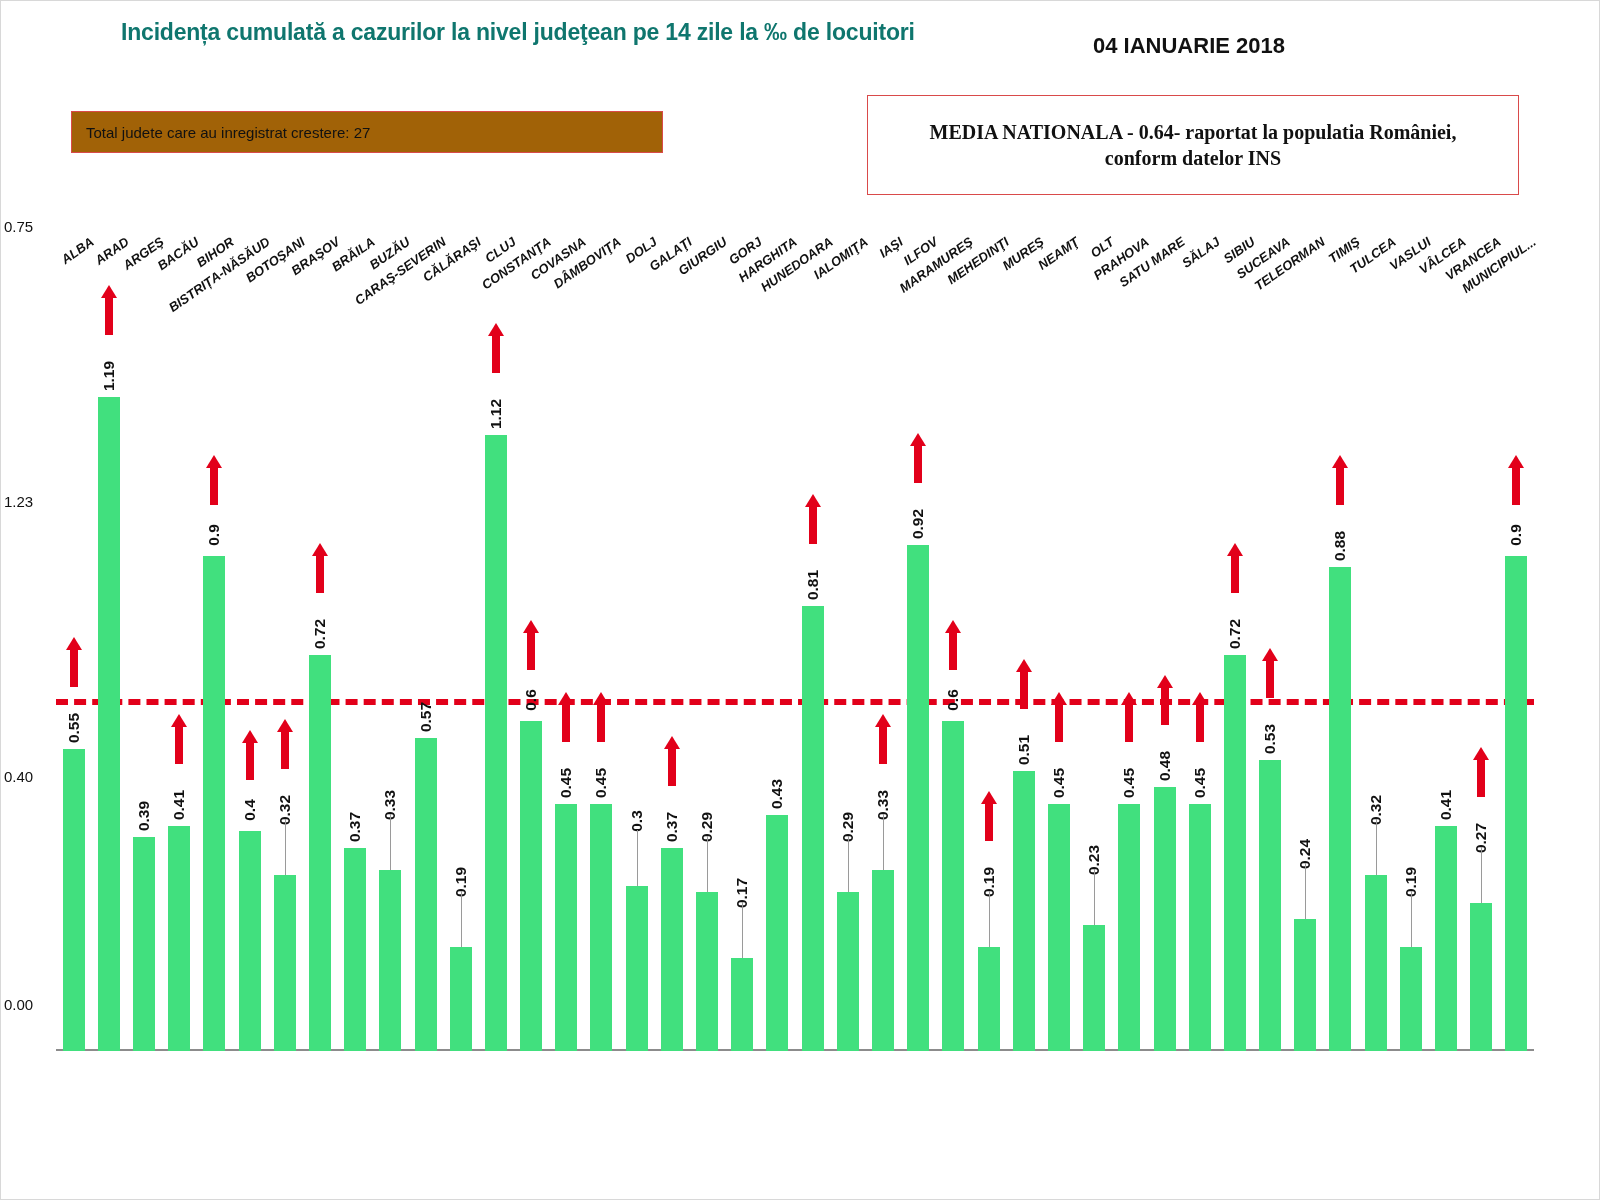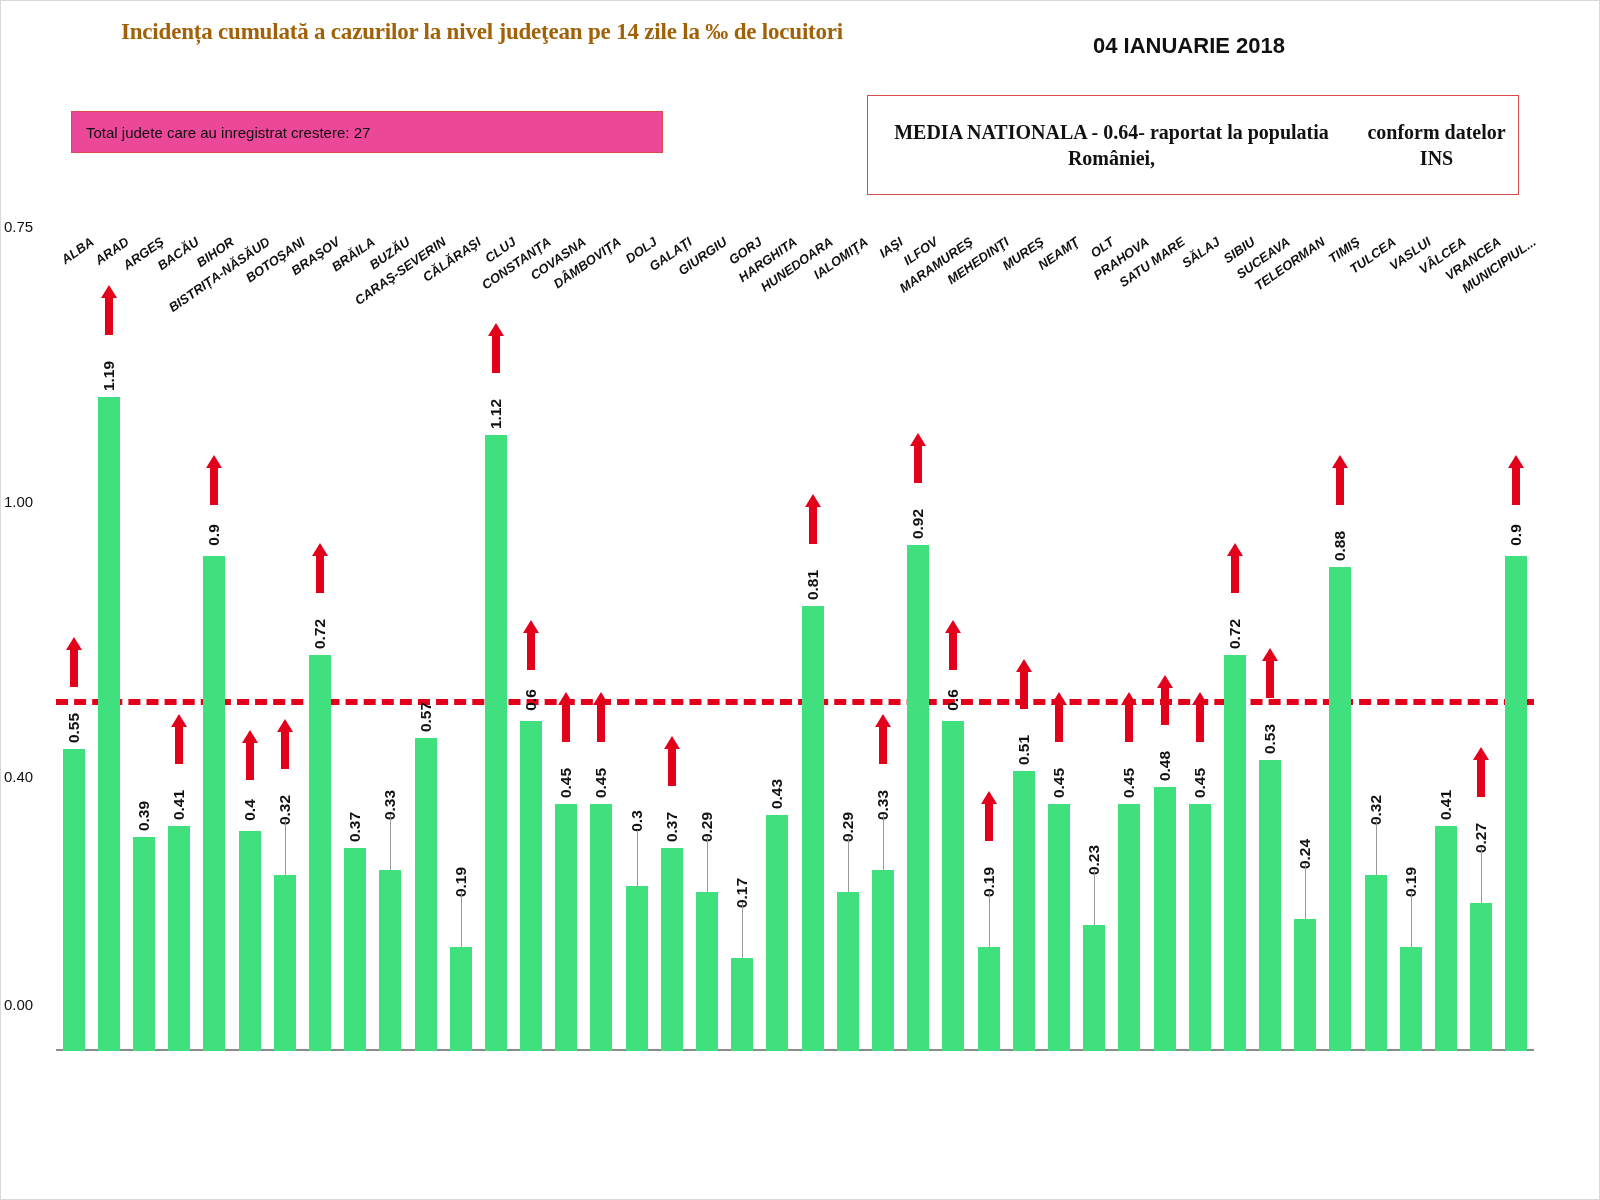--- a/index.html
+++ b/index.html
@@ -20,62 +20,61 @@
     box-sizing: border-box;
     border: 1px solid #d8d8d8;
   }
   
   .chart-title {
     position: absolute;
     left: 120px;
     top: 18px;
     font-size: 23px;
     font-weight: bold;
-    color: #a16207;
+    color: #0f766e;
     letter-spacing: -0.2px;
     white-space: nowrap;
-    font-family: Liberation Serif, serif;
   }
   .chart-date {
     position: absolute;
     left: 1092px;
     top: 32px;
     font-size: 22px;
     font-weight: bold;
     color: #111111;
     white-space: nowrap;
   }
   .box-increase {
     position: absolute;
     left: 70px;
     top: 110px;
     width: 592px;
     height: 42px;
     border: 1.5px solid #d94a4a;
-    background: #ec4899;
+    background: #a16207;
     box-sizing: border-box;
     display: flex;
     align-items: center;
   }
   .box-increase span {
     font-size: 15px;
     color: #111111;
     padding-left: 14px;
   }
   .box-media {
     position: absolute;
     left: 866px;
     top: 94px;
     width: 652px;
     height: 100px;
     border: 1.5px solid #d94a4a;
     background: #ffffff;
     box-sizing: border-box;
     display: flex;
-    flex-direction: row;
+    flex-direction: column;
     align-items: center;
     justify-content: center;
     text-align: center;
   }
   .box-media span {
     font-family: "Liberation Serif", serif;
     font-size: 20px;
     font-weight: bold;
     color: #111111;
     line-height: 1.32;
@@ -492,21 +491,21 @@
           <div class="bar" style="height: 495px; background: rgb(65, 224, 126);"></div>
           <div class="bar-value" style="bottom: 507px;">0.9</div>
           <div class="up-arrow" style="bottom: 546px; height: 50px;">
             <div class="head"></div>
             <div class="shaft"></div>
           </div>
         </div>
       </div>
   <div class="y-tick-text" style="top: 778px;">0.00</div>
       <div class="y-tick-text" style="top: 550px;">0.40</div>
-      <div class="y-tick-text" style="top: 275px;">1.00</div>
+      <div class="y-tick-text" style="top: 275px;">1.23</div>
       <div class="y-tick-text" style="top: 0px;">0.75</div>
       <div class="x-label" style="left: -168.405px; width: 200px;">ALBA</div>
       <div class="x-label" style="left: -133.214px; width: 200px;">ARAD</div>
       <div class="x-label" style="left: -98.0238px; width: 200px;">ARGEŞ</div>
       <div class="x-label" style="left: -62.8333px; width: 200px;">BACĂU</div>
       <div class="x-label" style="left: -27.6429px; width: 200px;">BIHOR</div>
       <div class="x-label" style="left: 7.54762px; width: 200px;">BISTRIȚA-NĂSĂUD</div>
       <div class="x-label" style="left: 42.7381px; width: 200px;">BOTOŞANI</div>
       <div class="x-label" style="left: 77.9286px; width: 200px;">BRAŞOV</div>
       <div class="x-label" style="left: 113.119px; width: 200px;">BRĂILA</div>

